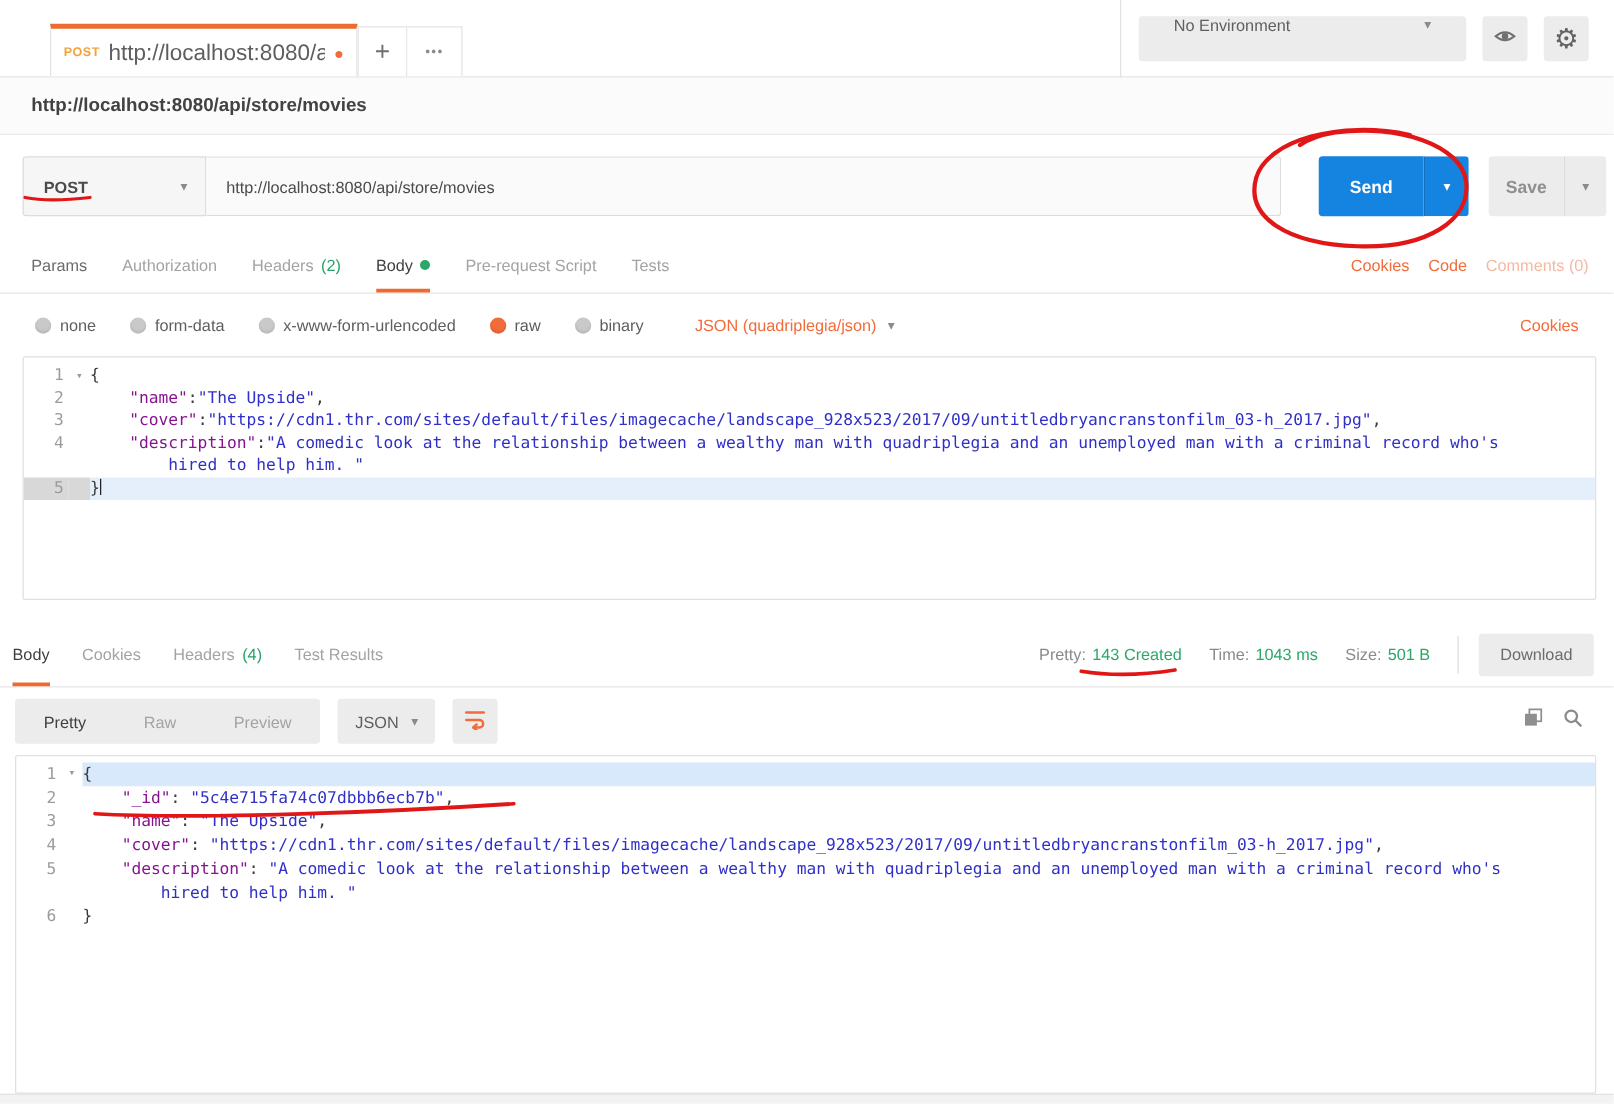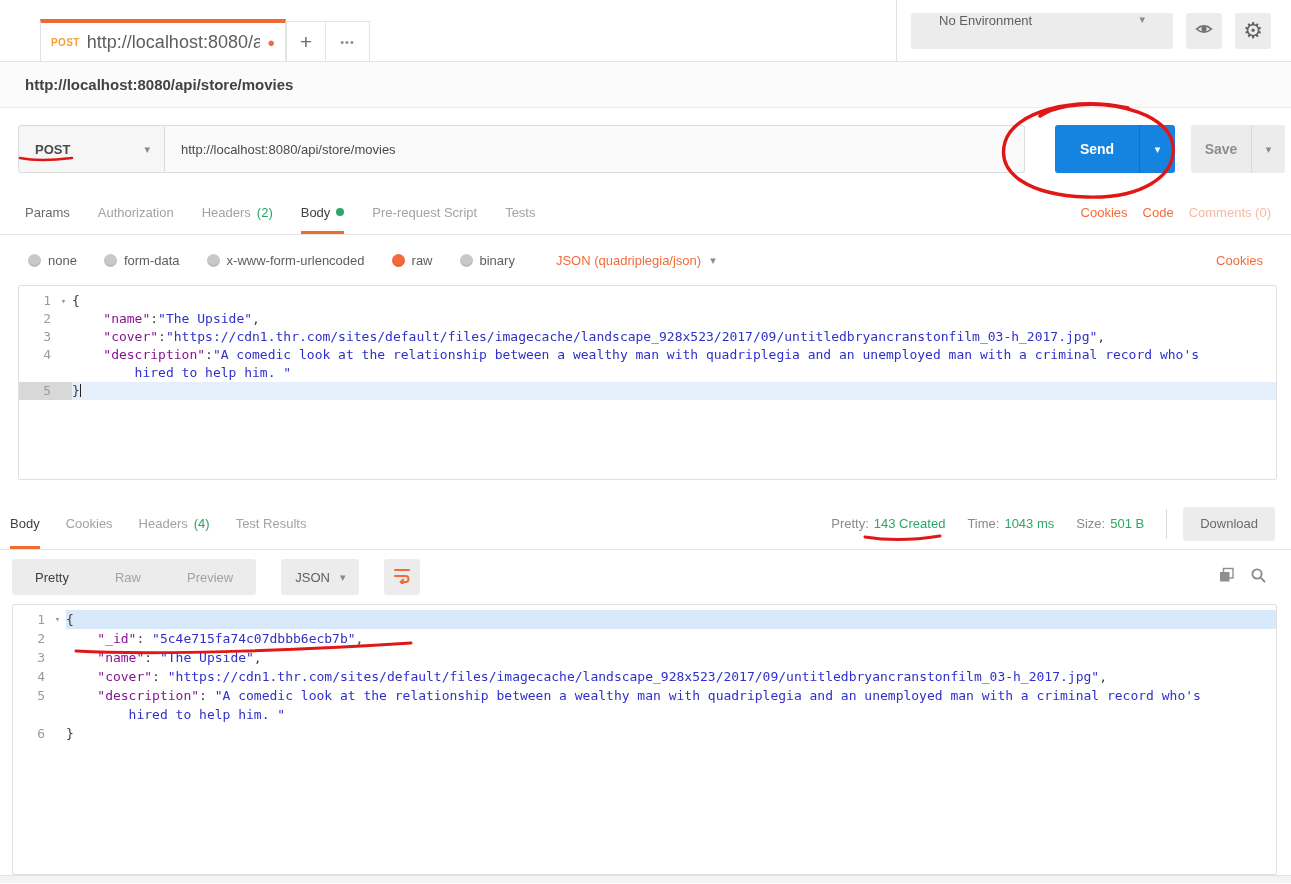--- a/index.html
+++ b/index.html
@@ -105,21 +105,21 @@
     align-items:stretch; padding-left:10px; }
   .resp-meta .rtab { margin-right:26px; }
   .resp-right { position:absolute; right:16px; top:0; height:53px; display:flex; align-items:center; }
   .stat { font-size:13px; color:#8a8a8a; margin-left:22px; }
   .stat b { font-weight:normal; color:#2aa868; margin-left:5px; }
   .vdiv { width:1px; height:30px; background:#ddd; margin:0 16px 0 22px; }
   .dl-btn { height:34px; background:#ececec; border:none; border-radius:3px; padding:0 17px;
     font-size:13px; color:#6b6b6b; cursor:pointer; font-family:"Liberation Sans", sans-serif; }
 
   
-  .resp-toolbar { height:54px; position:relative; display:flex; align-items:center; padding-left:12px;gap:11px; }
+  .resp-toolbar { height:54px; position:relative; display:flex; align-items:center; padding-left:12px; }
   .segmented { display:inline-flex; background:#ececec; border-radius:3px; height:36px; align-items:center; }
   .seg-btn { padding:0 23px; font-size:13px; color:#a3a3a3; background:none; border:none; cursor:pointer;
     font-family:"Liberation Sans", sans-serif; }
   .seg-btn.active { color:#3f3f3f; }
   .fmt-select { display:flex; align-items:center; gap:10px; background:#ececec; border-radius:3px;
     height:36px; padding:0 14px; margin-left:14px; font-size:13px; color:#5e5e5e; cursor:pointer; }
   .wrap-btn { width:36px; height:36px; background:#ececec; border-radius:3px; margin-left:14px;
     display:flex; align-items:center; justify-content:center; cursor:pointer; }
   .resp-toolbar-right { position:absolute; right:24px; display:flex; align-items:center; gap:15px; }
 

